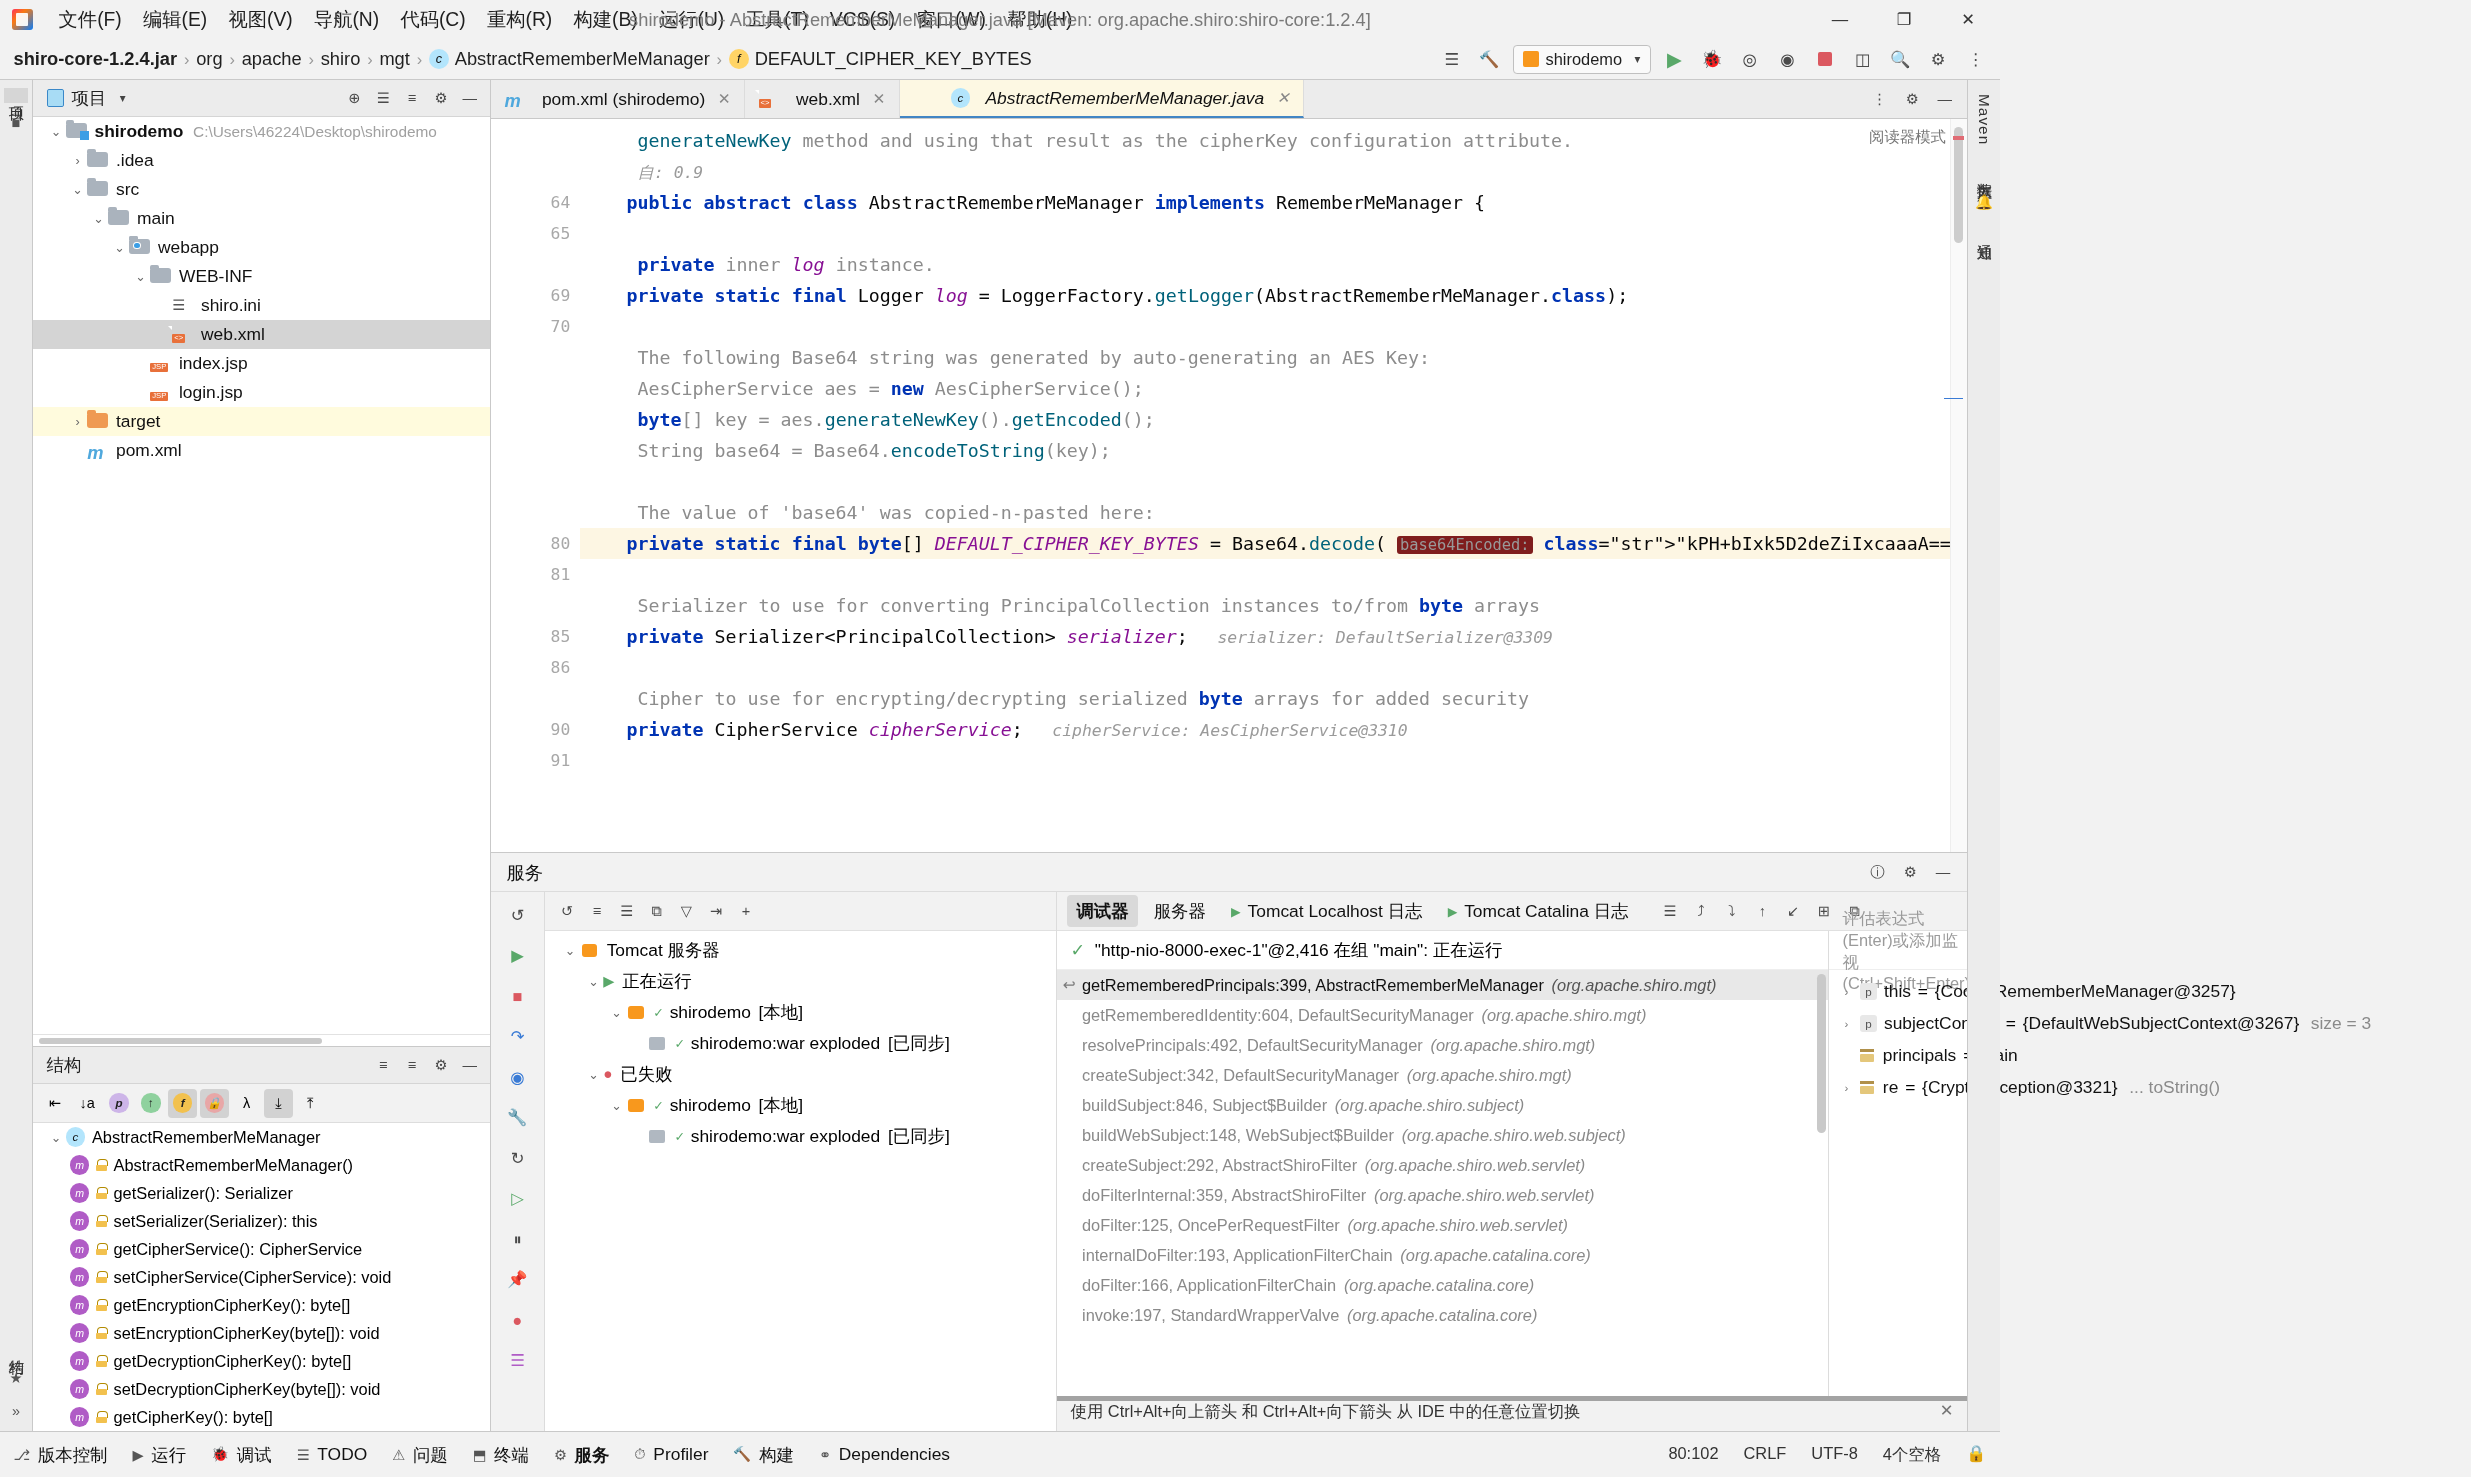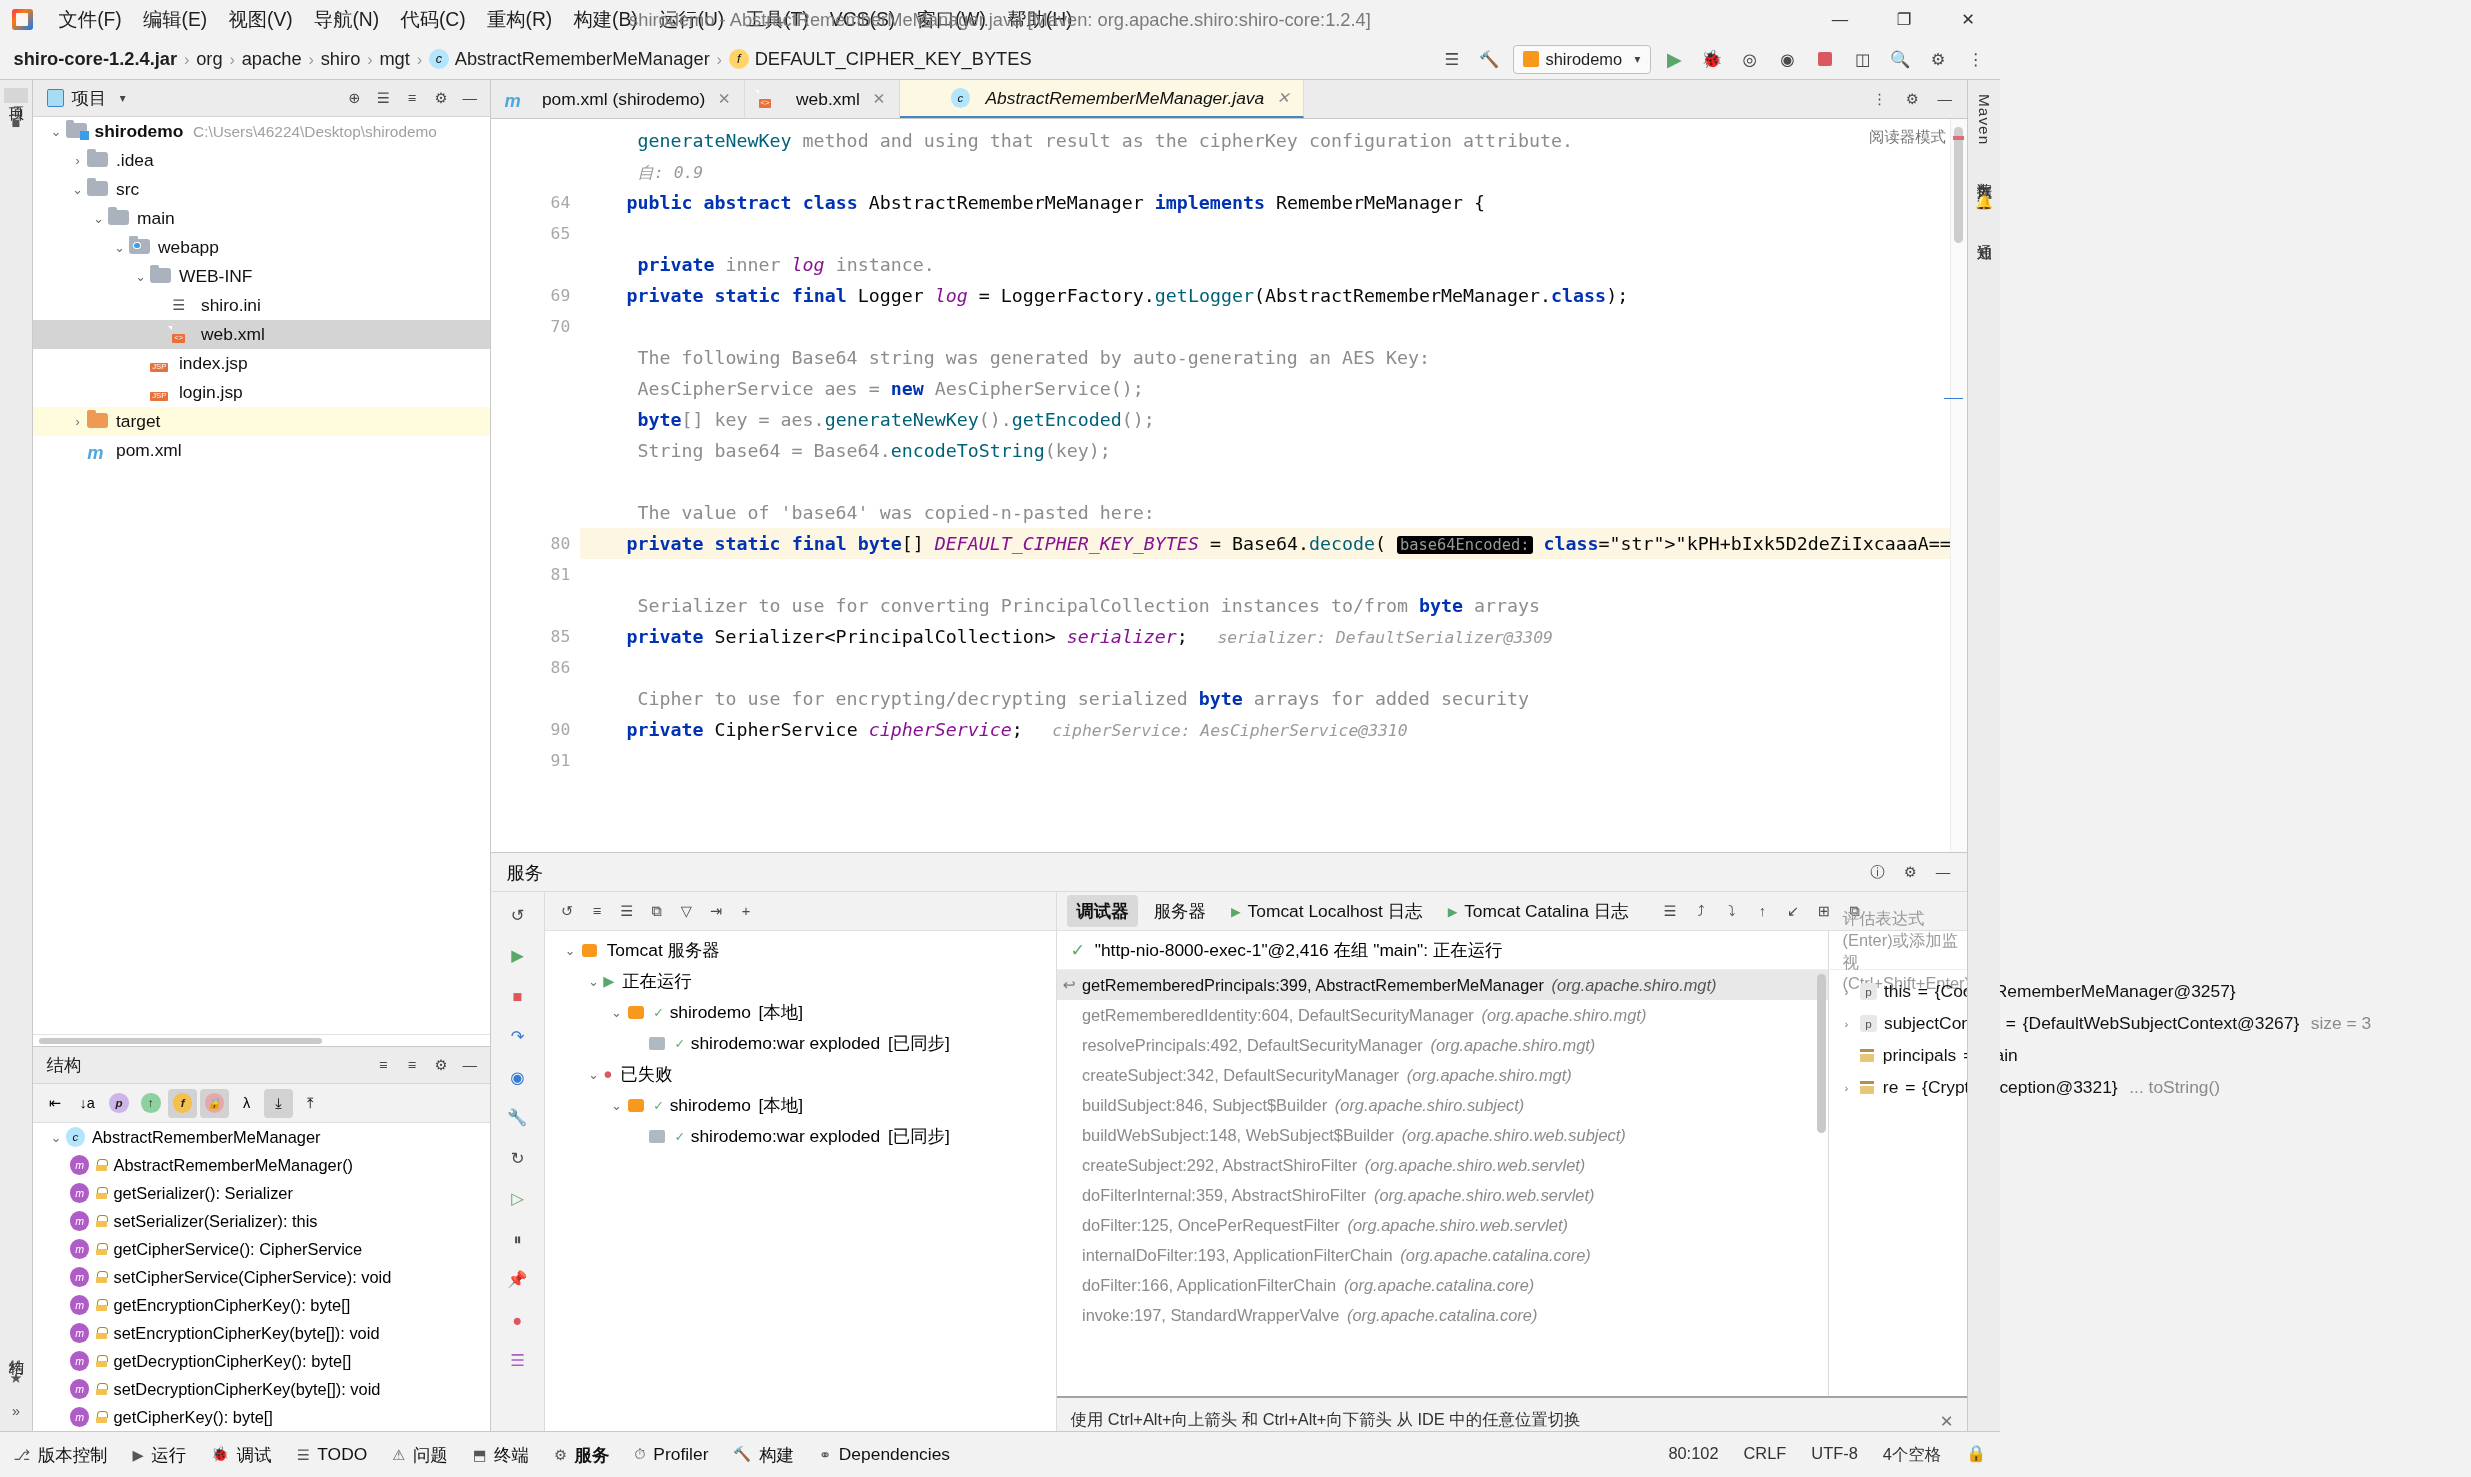--- a/index.html
+++ b/index.html
@@ -151,21 +151,21 @@
   .gutter { width: 89px; flex:0 0 89px; background:#fff; text-align:right; padding-right: 9.7px; font-family:"DejaVu Sans Mono", monospace; font-size:16.4px; color:#a8a8a8; padding-top:5.8px; position:relative; }
   .gline { height: 31px; line-height:31px; }
   .code { flex:1 1 auto; font-family:"DejaVu Sans Mono", monospace; font-size:18.3px; line-height:31px; padding-top:5.8px; overflow:hidden; position:relative; color:#080808; white-space: pre; }
   .cline { height:31px; padding-left: 13.5px; }
   .cline.hl { background:#fdf6e3; }
   .kw { color:#0033b3; font-weight:600; }
   .cmt { color:#8c8c8c; }
   .fld { color:#871094; font-style: italic; }
   .mth { color:#00627a; }
   .hint { color:#9a9a9a; font-style: italic; font-size:16.4px; }
-  .param { color:#999; background:#000000; border-radius:2.9px; padding:0 2.9px; font-size:15.4px; }
+  .param { color:#999; background:#7f1d1d; border-radius:2.9px; padding:0 2.9px; font-size:15.4px; }
   .reader-mode { position:absolute; right:21px; top:7.7px; font-size:15.4px; color:#777; }
   .check-ok { position:absolute; right:-1.9px; top:7.7px; color:#59a869; font-size:17.4px; }
   .scroll-r { width: 17.4px; flex:0 0 17.4px; background:#fafafa; border-left:1px solid #eee; position:relative; }
   .scroll-r i { position:absolute; left:2.9px; top: 7.7px; width:9.7px; height:116px; background:#cdcdcd; border-radius:4.8px; }
   .err-mark { position:absolute; right:2.9px; top:17.4px; width:11.6px;height:3.9px;background:#e06c75; }
   .hyph { position:absolute; right:3.9px; top:38%; width:19.3px;height:1.9px;background:#3a7bd5; }
 
   
   .bottom { height: 579px; flex: 0 0 579px; display:flex; flex-direction:column; border-top:1px solid #c9c9c9; background:#f2f2f2; }
   .bottom-head { height:39px; flex:0 0 39px; display:flex; align-items:center; padding-left:15.4px; font-size:18.3px; color:#111; border-bottom:1px solid #dcdcdc; }
@@ -210,21 +210,21 @@
   .wrow { height:32px; display:flex; align-items:center; padding-left:15.4px; white-space:nowrap; }
   .wexp { width:15.4px; color:#777; font-size:11.6px; flex:0 0 15.4px; }
   .wicon { width:15.4px;height:13.5px;margin-right:7.7px;flex:0 0 15.4px;position:relative; }
   .wicon::before{content:"";position:absolute;left:0;top:0;width:14.5px;height:2.9px;background:#b0904a;}
   .wicon::after{content:"";position:absolute;left:0;top:4.8px;width:14.5px;height:7.7px;background:#e4c77b;border-radius:1px;}
   .wp { width:17.4px;height:17.4px;border-radius:2.9px;background:#e8e8e8;color:#555;font-size:11.6px;display:flex;align-items:center;justify-content:center;margin-right:6.8px;flex:0 0 17.4px; }
   .wname { color:#111; }
   .wval { color:#111; }
   .wgray { color:#8a8a8a; }
 
-  .hintbar { height:35px; flex:0 0 35px; background:#f2f2f2; border-top:2px solid #a3a3a3; display:flex; align-items:flex-end; padding:0 13.5px; font-size:16.4px; color:#333; }
+  .hintbar { height:35px; flex:0 0 35px; background:#f2f2f2; border-top:5px solid #a3a3a3; display:flex; align-items:flex-start; padding:0 13.5px; font-size:16.4px; color:#333; }
   .hintbar .x { margin-left:auto; color:#777; }
 
   
   .statusbar { height:46px; flex:0 0 46px; background:#f2f2f2; border-top:1px solid #c9c9c9; display:flex; align-items:center; padding:0 13.5px; gap:25px; font-size:17.4px; color:#111; }
   .sb-item { display:flex; align-items:center; gap:7.7px; }
   .sb-right { margin-left:auto; display:flex; align-items:flex-start; gap:25px; font-size:16.4px; color:#333; }
   .sb-ico { font-size:14.5px; color:#555; }
 </style>
 </head>
 <body>

